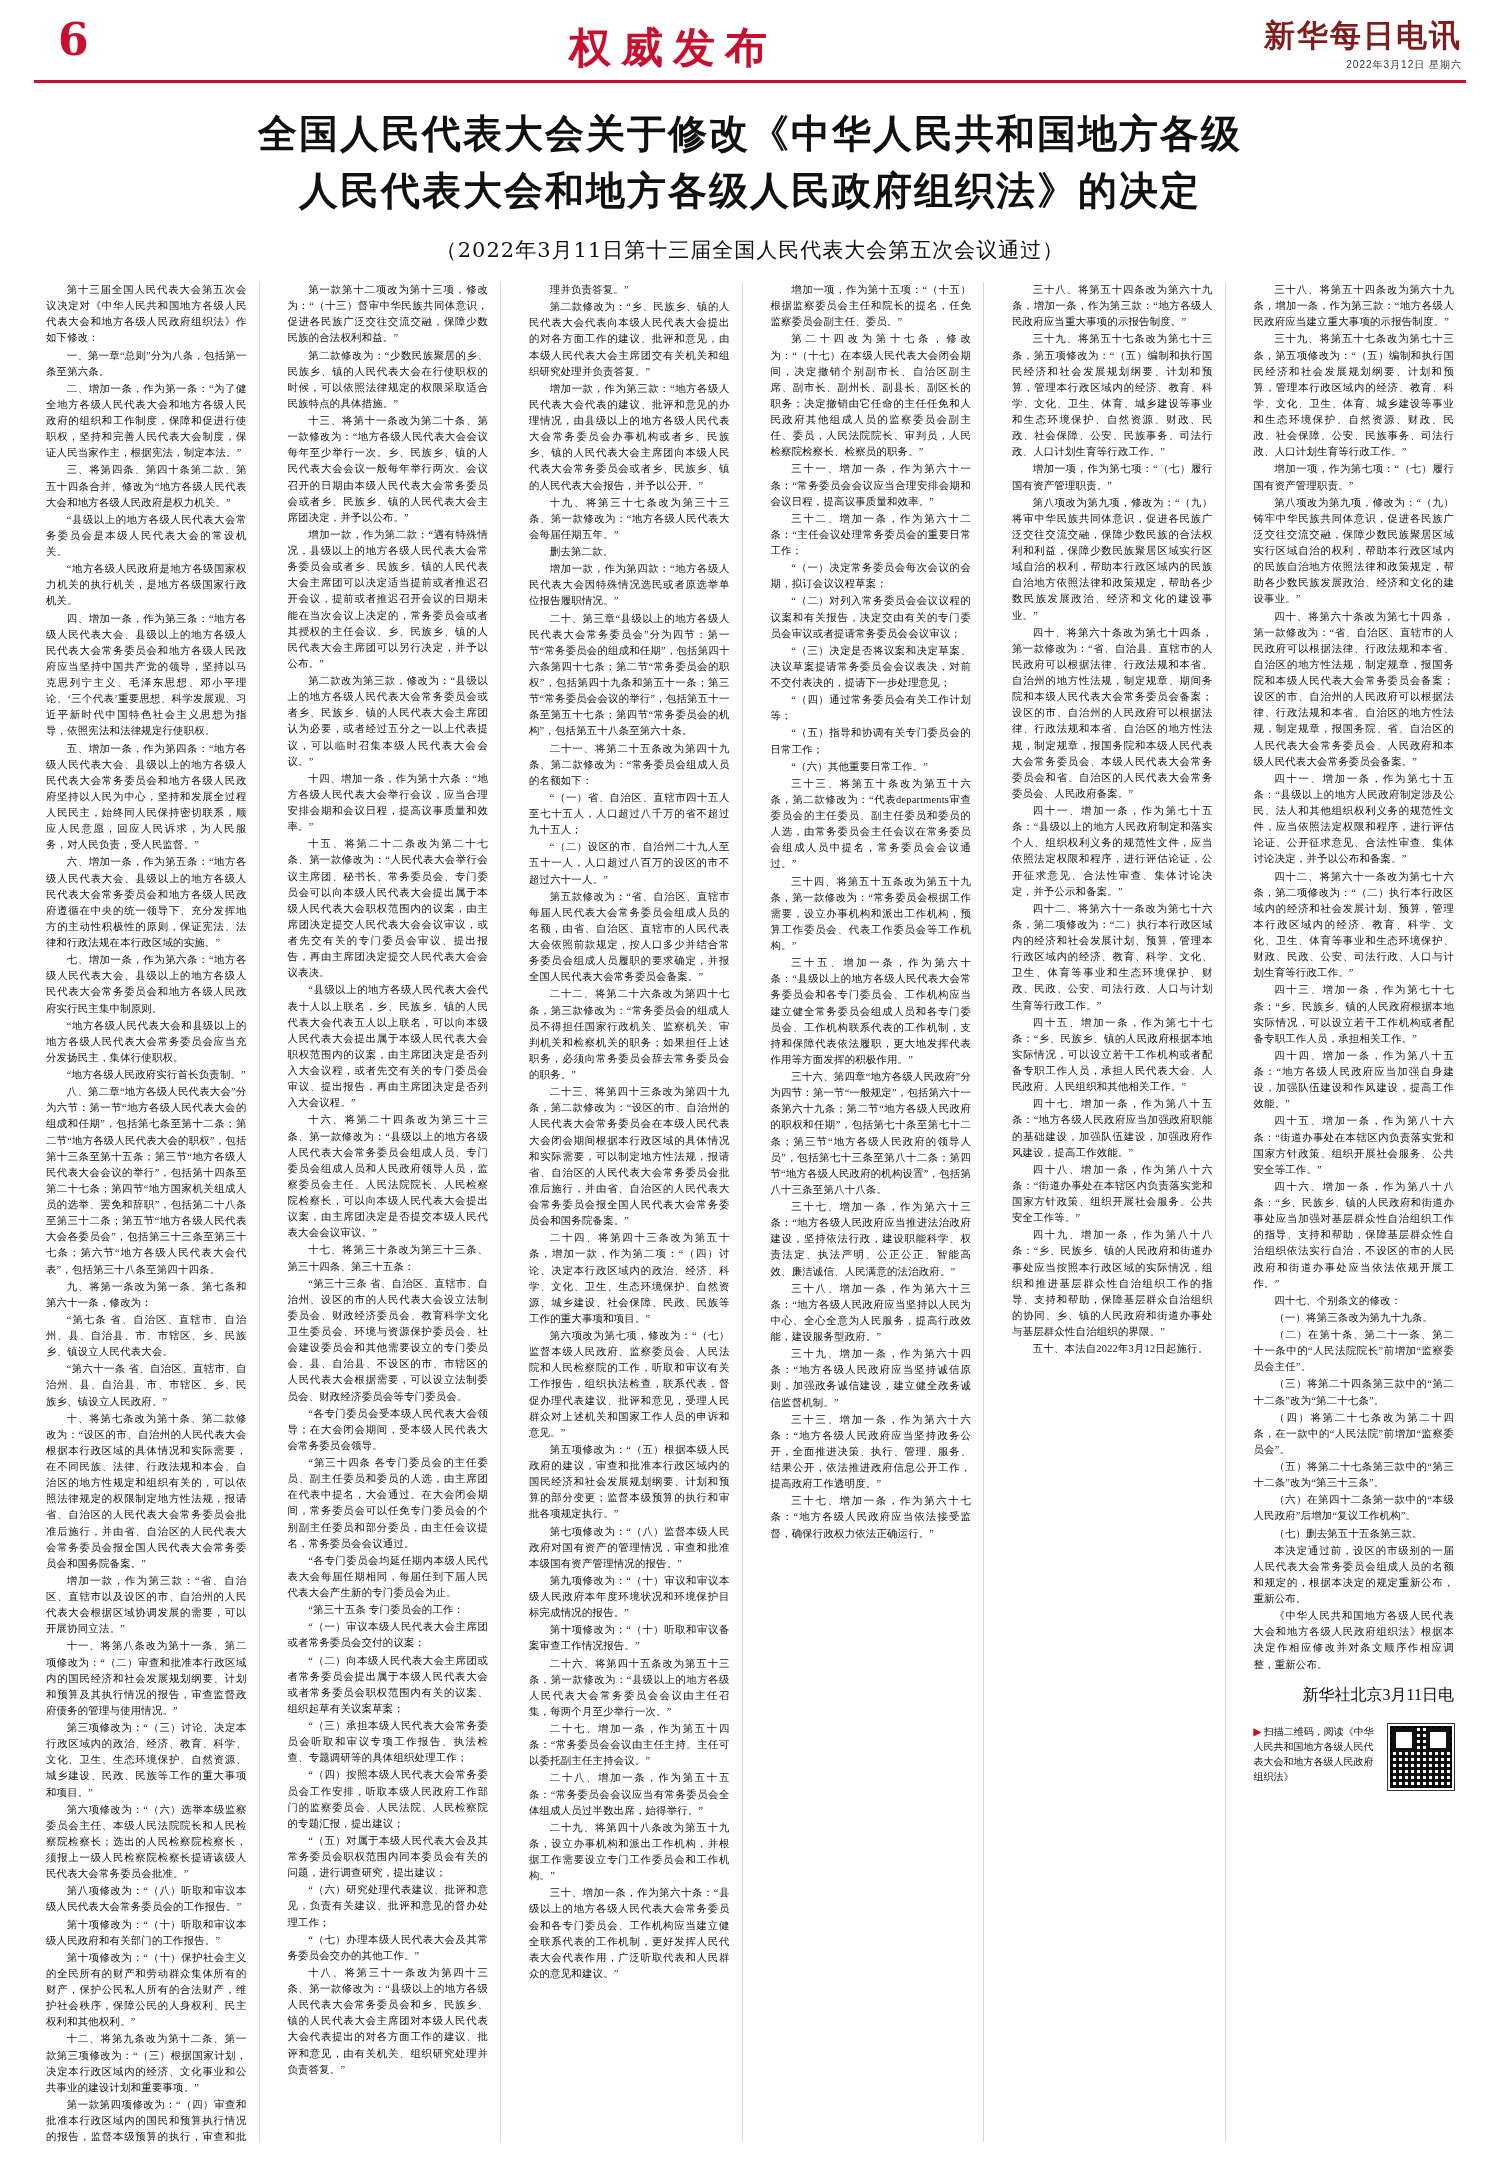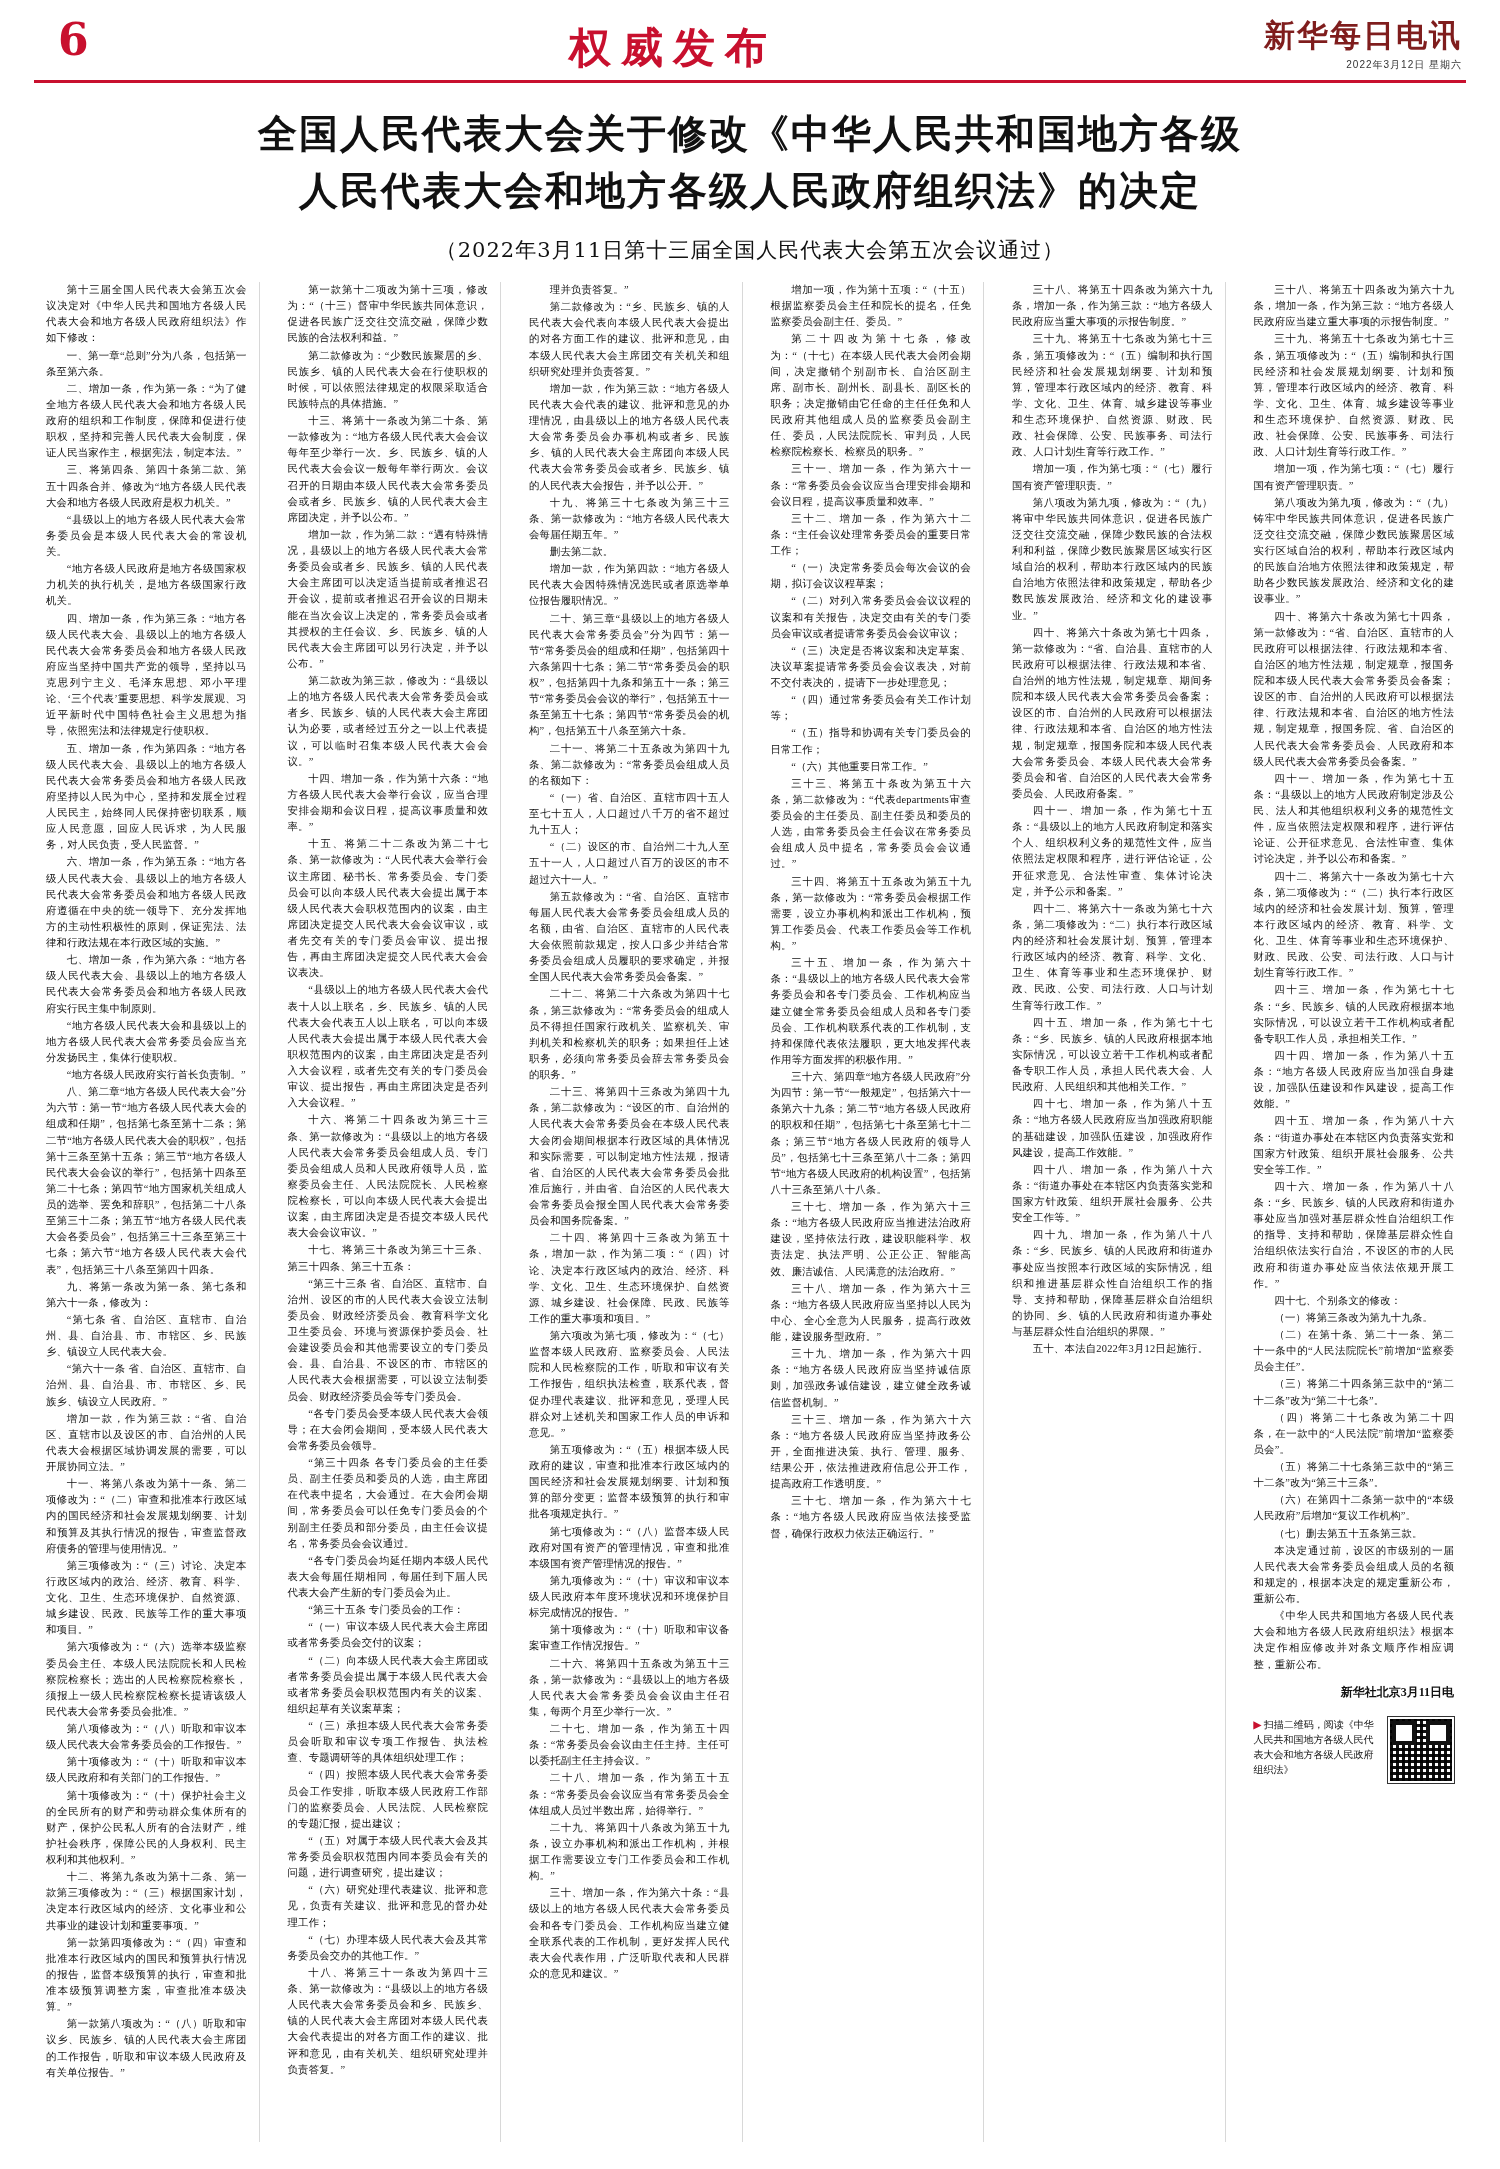--- a/index.html
+++ b/index.html
@@ -119,23 +119,23 @@
   .col:last-child { border-right: 0; }
   .col p {
     margin: 0 0 1px 0;
     text-indent: 2em;
     letter-spacing: 0.2px;
   }
 
   
   .sign {
     text-align: right;
-    font-weight: bold;
+    font-weight: normal;
     margin-top: 10px;
-    font-size: 12px;
+    font-size: 16px;
   }
   .qr-block {
     margin-top: 16px;
     display: flex;
     align-items: flex-start;
     justify-content: flex-end;
     gap: 6px;
   }
   .qr-caption {
     font-size: 10px;
@@ -198,20 +198,21 @@
         <p>四、增加一条，作为第三条：“地方各级人民代表大会、县级以上的地方各级人民代表大会常务委员会和地方各级人民政府应当坚持中国共产党的领导，坚持以马克思列宁主义、毛泽东思想、邓小平理论、‘三个代表’重要思想、科学发展观、习近平新时代中国特色社会主义思想为指导，依照宪法和法律规定行使职权。</p>
         <p>五、增加一条，作为第四条：“地方各级人民代表大会、县级以上的地方各级人民代表大会常务委员会和地方各级人民政府坚持以人民为中心，坚持和发展全过程人民民主，始终同人民保持密切联系，顺应人民意愿，回应人民诉求，为人民服务，对人民负责，受人民监督。”</p>
         <p>六、增加一条，作为第五条：“地方各级人民代表大会、县级以上的地方各级人民代表大会常务委员会和地方各级人民政府遵循在中央的统一领导下、充分发挥地方的主动性积极性的原则，保证宪法、法律和行政法规在本行政区域的实施。”</p>
         <p>七、增加一条，作为第六条：“地方各级人民代表大会、县级以上的地方各级人民代表大会常务委员会和地方各级人民政府实行民主集中制原则。</p>
         <p>“地方各级人民代表大会和县级以上的地方各级人民代表大会常务委员会应当充分发扬民主，集体行使职权。</p>
         <p>“地方各级人民政府实行首长负责制。”</p>
         <p>八、第二章“地方各级人民代表大会”分为六节：第一节“地方各级人民代表大会的组成和任期”，包括第七条至第十二条；第二节“地方各级人民代表大会的职权”，包括第十三条至第十五条；第三节“地方各级人民代表大会会议的举行”，包括第十四条至第二十七条；第四节“地方国家机关组成人员的选举、罢免和辞职”，包括第二十八条至第三十二条；第五节“地方各级人民代表大会各委员会”，包括第三十三条至第三十七条；第六节“地方各级人民代表大会代表”，包括第三十八条至第四十四条。</p>
         <p>九、将第一条改为第一条、第七条和第六十一条，修改为：</p>
         <p>“第七条  省、自治区、直辖市、自治州、县、自治县、市、市辖区、乡、民族乡、镇设立人民代表大会。</p>
         <p>“第六十一条  省、自治区、直辖市、自治州、县、自治县、市、市辖区、乡、民族乡、镇设立人民政府。”</p>
+        <p>十、将第七条改为第十条、第二款修改为：“设区的市、自治州的人民代表大会根据本行政区域的具体情况和实际需要，在不同民族、法律、行政法规和本会、自治区的地方性规定和组织有关的，可以依照法律规定的权限制定地方性法规，报请省、自治区的人民代表大会常务委员会批准后施行，并由省、自治区的人民代表大会常务委员会报全国人民代表大会常务委员会和国务院备案。”</p>
         <p>增加一款，作为第三款：“省、自治区、直辖市以及设区的市、自治州的人民代表大会根据区域协调发展的需要，可以开展协同立法。”</p>
         <p>十一、将第八条改为第十一条、第二项修改为：“（二）审查和批准本行政区域内的国民经济和社会发展规划纲要、计划和预算及其执行情况的报告，审查监督政府债务的管理与使用情况。”</p>
         <p>第三项修改为：“（三）讨论、决定本行政区域内的政治、经济、教育、科学、文化、卫生、生态环境保护、自然资源、城乡建设、民政、民族等工作的重大事项和项目。”</p>
         <p>第六项修改为：“（六）选举本级监察委员会主任、本级人民法院院长和人民检察院检察长；选出的人民检察院检察长，须报上一级人民检察院检察长提请该级人民代表大会常务委员会批准。”</p>
         <p>第八项修改为：“（八）听取和审议本级人民代表大会常务委员会的工作报告。”</p>
         <p>第十项修改为：“（十）听取和审议本级人民政府和有关部门的工作报告。”</p>
         <p>第十项修改为：“（十）保护社会主义的全民所有的财产和劳动群众集体所有的财产，保护公民私人所有的合法财产，维护社会秩序，保障公民的人身权利、民主权利和其他权利。”</p>
         <p>十二、将第九条改为第十二条、第一款第三项修改为：“（三）根据国家计划，决定本行政区域内的经济、文化事业和公共事业的建设计划和重要事项。”</p>
         <p>第一款第四项修改为：“（四）审查和批准本行政区域内的国民和预算执行情况的报告，监督本级预算的执行，审查和批准本级预算调整方案，审查批准本级决算。”</p>
         <p>第一款第八项改为：“（八）听取和审议乡、民族乡、镇的人民代表大会主席团的工作报告，听取和审议本级人民政府及有关单位报告。”</p>

